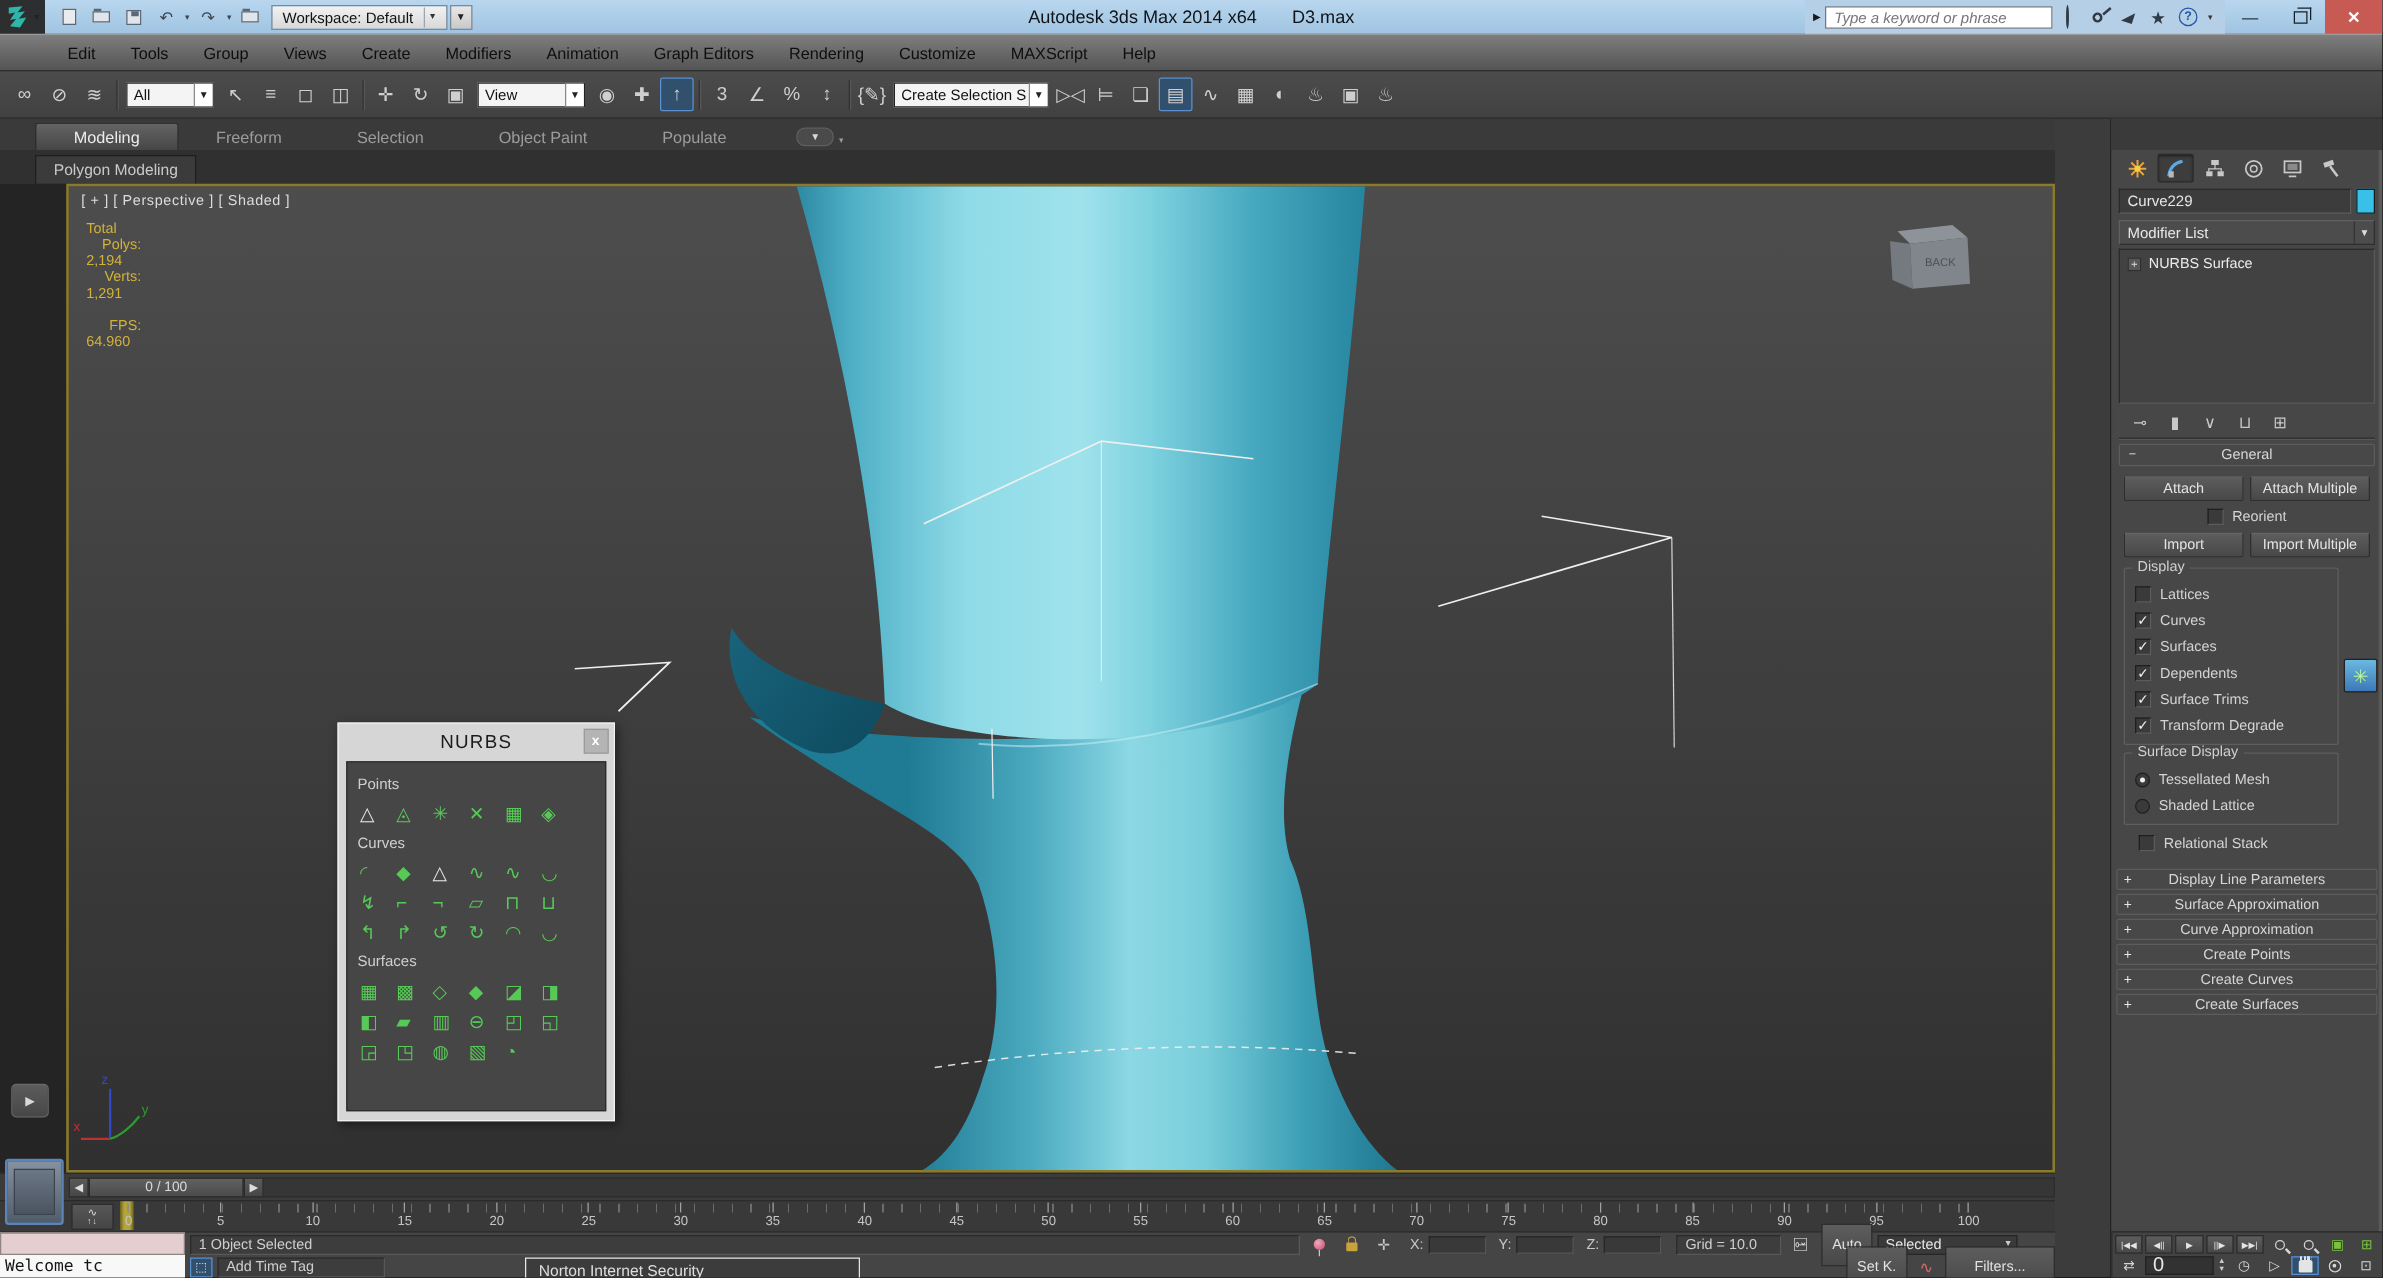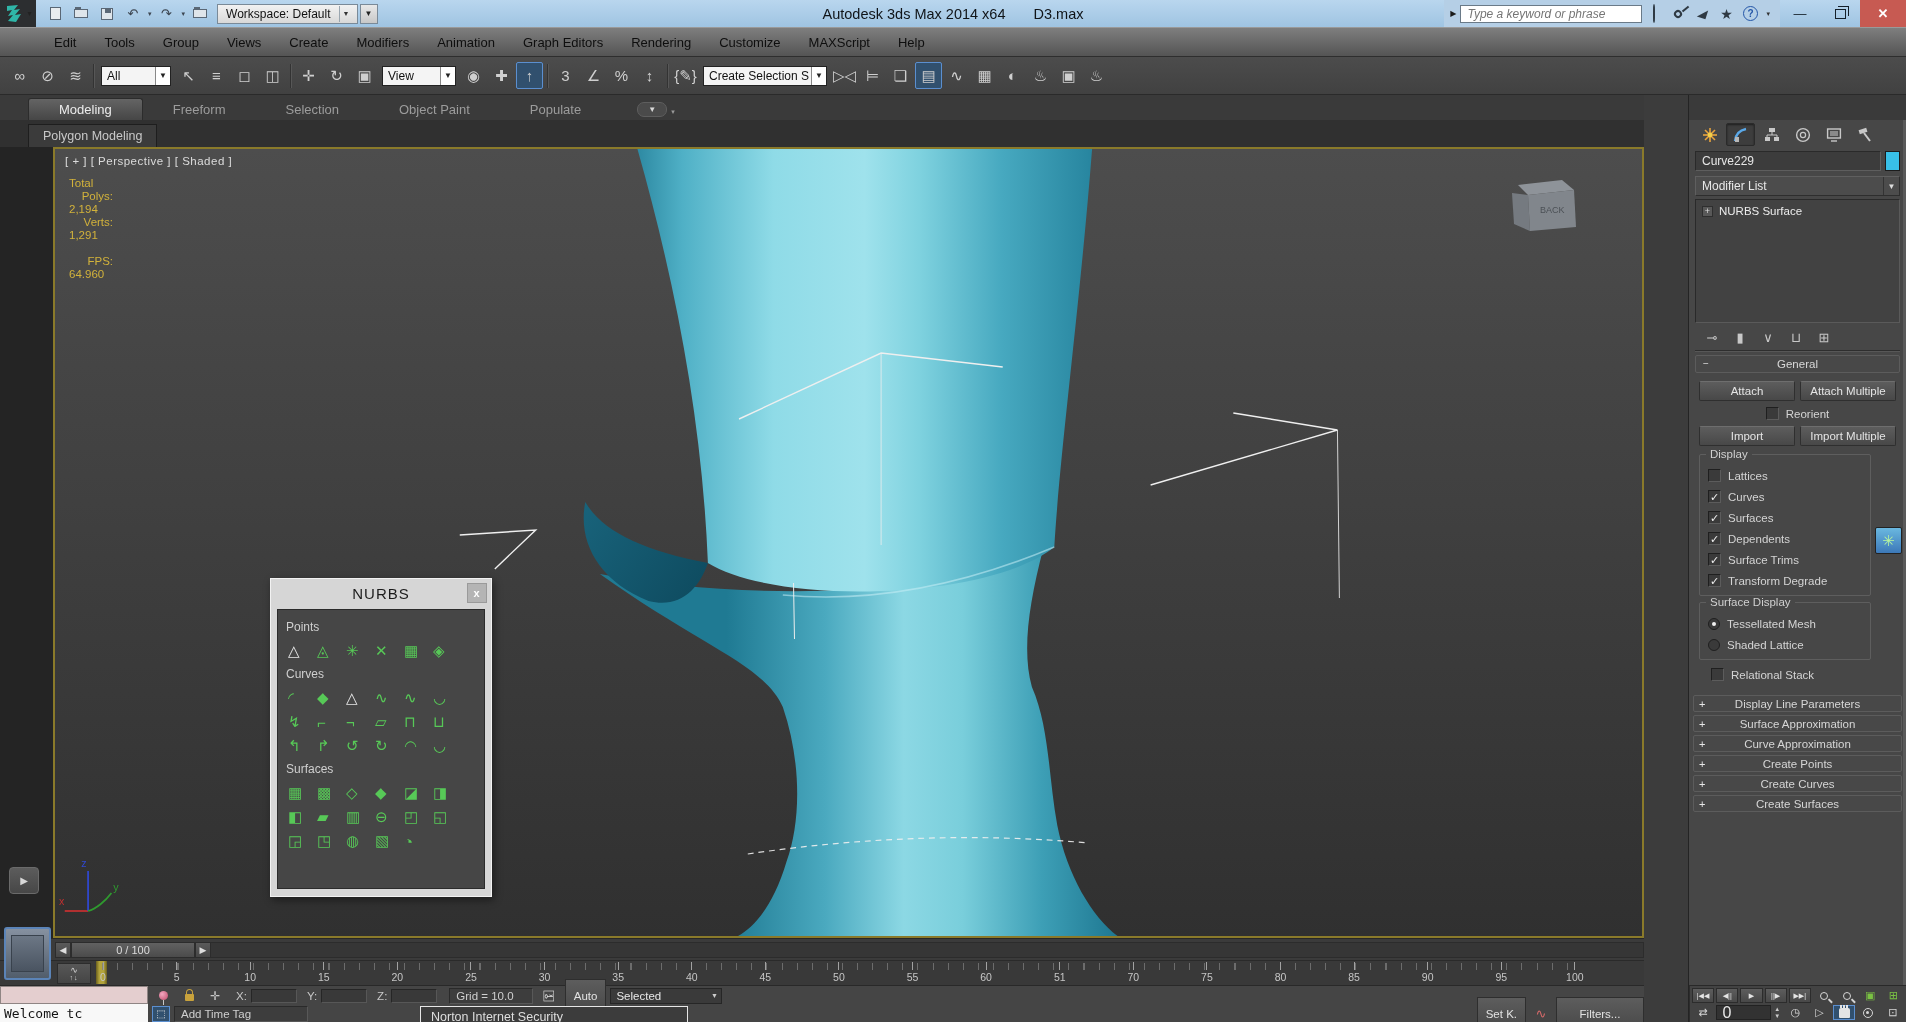--- a/index.html
+++ b/index.html
@@ -50,21 +50,21 @@
 
   
   .toolbar { height:39px; background:linear-gradient(#4c4c4c,#414141); border-top:1px solid #2e2e2e; border-bottom:1px solid #2a2a2a; display:flex; align-items:center; padding-left:6px; gap:1px; }
   .tbgroup { display:flex; align-items:center; gap:1px; }
   .tbi { width:27px; height:27px; display:flex; align-items:center; justify-content:center; color:#cfcfcf; font-size:15px; border:1px solid transparent; border-radius:2px; }
   .tbi.on { border-color:#5b8fd0; background:#31506e; }
   .tbsep { width:1px; height:24px; background:#333; box-shadow:1px 0 0 #575757; margin:0 3px; }
   .tbdd { height:20px; background:#f4f4f4; border:1px solid #222; display:flex; align-items:center; font-size:12px; color:#111; margin:0 3px; }
   .tbdd .ddtxt { padding:0 5px; overflow:hidden; white-space:nowrap; flex:1; }
   .tbdd .ddarrow { width:15px; height:100%; border-left:1px solid #888; display:flex; align-items:center; justify-content:center; font-size:8px; color:#222; background:#fff; }
-  .dd-all { width:70px; } .dd-view { width:74px; } .dd-selset { width:124px; }
+  .dd-all { width:70px; } .dd-view { width:86px; } .dd-selset { width:124px; }
 
   
   .content { display:flex; height:927px;gap:44px; }
   .leftcol { width:1688px; display:flex; flex-direction:column; }
   .rightcol { width:218px; display:flex; flex-direction:column; background:#474747; border-left:1px solid #242424; }
 
   
   .ribbonrow { height:25px; background:#3a3a3a; display:flex; align-items:flex-end; padding-left:28px; }
   .rtab { padding:3px 30px; font-size:13px; color:#9c9c9c; }
   .rtab.on { background:linear-gradient(#646464,#464646); color:#ececec; border-radius:3px 3px 0 0; border:1px solid #2c2c2c; border-bottom:none; }
@@ -583,21 +583,21 @@
               <span class="tick">
                 <i></i>
                 <b>55</b>
               </span>
               <span class="tick">
                 <i></i>
                 <b>60</b>
               </span>
               <span class="tick">
                 <i></i>
-                <b>51</b>
+                <b>65</b>
               </span>
               <span class="tick">
                 <i></i>
                 <b>70</b>
               </span>
               <span class="tick">
                 <i></i>
                 <b>75</b>
               </span>
               <span class="tick">
@@ -622,20 +622,21 @@
               </span>
             </div>
         </div>
       </div>
 
       <div class="statusbar">
         <div class="listen-pink"></div>
         <div class="listen-white">Welcome tc</div>
 
         <div class="srow1">
+          <span class="inset selbox">1 Object Selected</span>
           <span class="sico2">
               <span class="pinico"></span>
             </span>
           <span class="sico2">
               <span class="lockico"></span>
             </span>
           <span class="sico2 xyzico">✛</span>
           <span class="coordlabel">X:</span>
           <span class="coordfield"></span>
           <span class="coordlabel">Y:</span>

